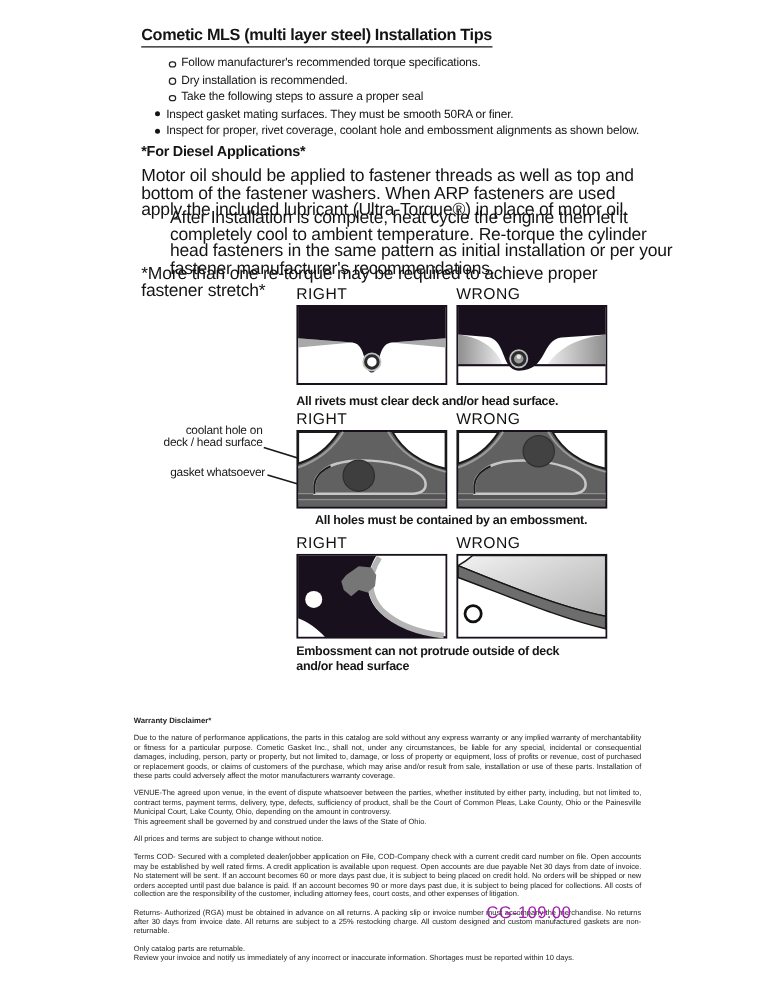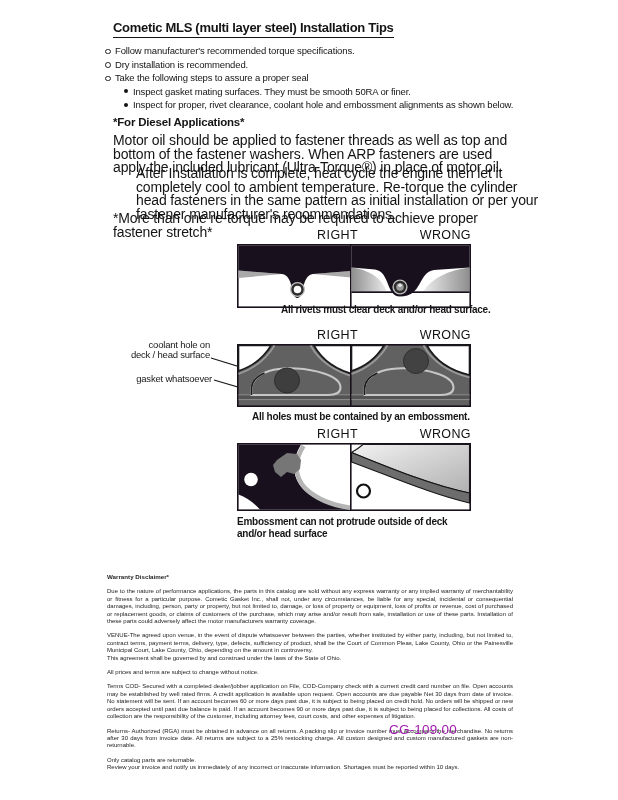--- a/index.html
+++ b/index.html
@@ -8,49 +8,49 @@
     font-family:"Liberation Sans","DejaVu Sans",sans-serif;color:#141414;padding-left:16px;
   }
   .abs{position:absolute;}
   
   .title{
     left:113px;top:20px;font-size:13px;font-weight:bold;letter-spacing:-0.3px;
     border-bottom:1.6px solid #141414;padding-bottom:2px;white-space:nowrap;
   }
   
   .bullets{left:115px;top:44px;width:480px;font-size:9.5px;letter-spacing:-0.15px;line-height:13.5px;}
-  .bullet{position:relative;}
+  .bullet{position:relative;margin-left:30px;}
   .bullet .marker{
     position:absolute;left:-10px;top:4.5px;width:3.6px;height:3.6px;border:1px solid #222;border-radius:50%;
   }
   .subbullets{left:133px;top:84.5px;width:470px;font-size:9.5px;letter-spacing:-0.15px;line-height:13.5px;}
   .subbullet{position:relative;}
   .subbullet .marker{
     position:absolute;left:-9px;top:4.8px;width:4px;height:4px;background:#141414;border-radius:50%;
   }
   
   .diesel-heading{left:113px;top:116px;font-size:11.5px;font-weight:bold;letter-spacing:-0.2px;}
   .para{left:113px;font-size:14px;letter-spacing:-0.15px;line-height:13.5px;width:412px;}
   .p1{top:134px;}
   .p2{top:167px;margin-left:23px;}
   .p3{top:212px;}
   
-  .fig-label{width:121px;text-align:right;font-size:12.5px;font-weight:500;letter-spacing:0.4px;color:#111;}
+  .fig-label{width:121px;text-align:left;font-size:12.5px;font-weight:500;letter-spacing:0.4px;color:#111;}
   .col-right{left:237px;}
-  .col-wrong{left:350px;}
+  .col-wrong{left:365px;}
   .row1-label{top:228px;}
   .row2-label{top:328px;}
   .row3-label{top:427px;}
   .fig-box{width:121px;}
   .row1-box{top:244px;height:64px;}
   .row2-box{top:344px;height:63px;}
   .row3-box{top:443px;height:68px;}
   .fig-box svg{display:block;width:121px;}
   .caption{font-size:10px;font-weight:600;letter-spacing:-0.25px;color:#161616;line-height:12px;}
-  .cap1{left:237px;top:304px;width:260px;margin-left:44px;}
+  .cap1{left:237px;top:316px;width:260px;}
   .cap2{left:240px;top:411px;width:260px;margin-left:12px;}
   .cap3{left:237px;top:516px;width:230px;}
   
   .annot{font-size:9.5px;letter-spacing:-0.2px;color:#181818;text-align:right;line-height:9.8px;}
   .annot-coolant{left:96px;top:340px;width:114px;}
   .annot-emboss{left:96px;top:374px;width:116px;}
   .leader-svg{left:205px;top:350px;}
   
   .disclaimer{left:107px;top:573px;width:406px;font-size:6px;line-height:7.4px;color:#232323;}
   .disclaimer .dhead{font-weight:bold;margin:0 0 8px 0;font-size:6.2px;}
@@ -66,21 +66,21 @@
 
   <div class="abs title">Cometic MLS (multi layer steel) Installation Tips</div>
 
   <div class="abs bullets">
     <div class="bullet"><span class="marker"></span><span>Follow manufacturer's recommended torque specifications.</span></div>
     <div class="bullet"><span class="marker"></span><span>Dry installation is recommended.</span></div>
     <div class="bullet"><span class="marker"></span><span>Take the following steps to assure a proper seal</span></div>
   </div>
   <div class="abs subbullets">
     <div class="subbullet"><span class="marker"></span><span>Inspect gasket mating surfaces.  They must be smooth 50RA or finer.</span></div>
-    <div class="subbullet"><span class="marker"></span><span>Inspect for proper, rivet clearance, coolant hole and embossment alignments as shown below.</span></div>
+    <div class="subbullet"><span class="marker"></span><span>Inspect for proper, rivet coverage, coolant hole and embossment alignments as shown below.</span></div>
   </div>
 
   <div class="abs diesel-heading">*For Diesel Applications*</div>
   <div class="abs para p1">Motor oil should be applied to fastener threads as well as top and bottom of the fastener washers. When ARP fasteners are used apply the included lubricant (Ultra-Torque®) in place of motor oil.</div>
   <div class="abs para p2">After Installation is complete, heat cycle the engine then let it completely cool to ambient temperature. Re-torque the cylinder head fasteners in the same pattern as initial installation or per your fastener manufacturer's recommendations.</div>
   <div class="abs para p3">*More than one re-torque may be required to achieve proper fastener stretch*</div>
 
   <div class="abs fig-label col-right row1-label">RIGHT</div>
   <div class="abs fig-label col-wrong row1-label">WRONG</div>
 

